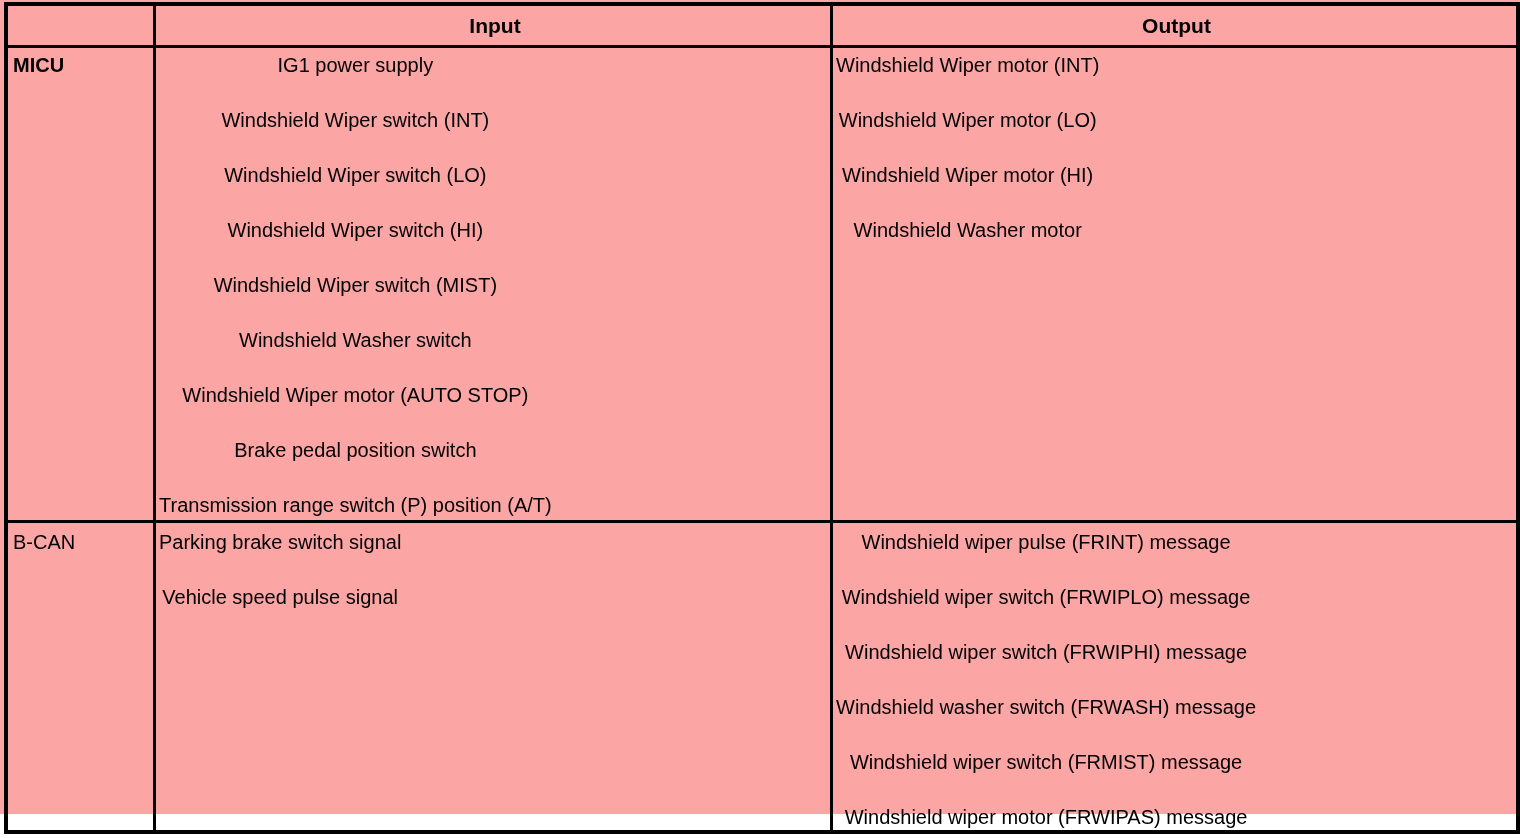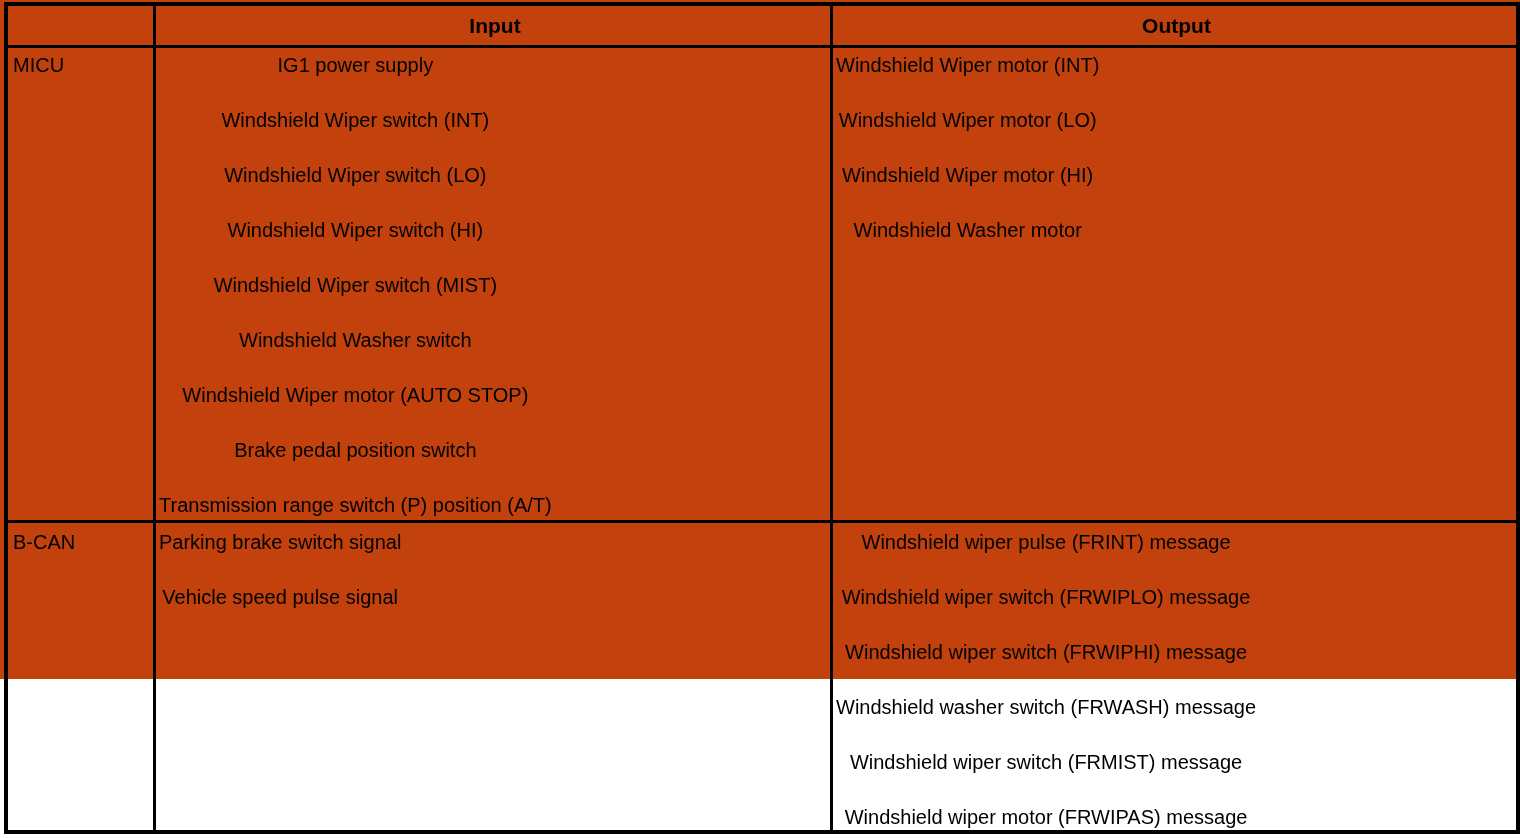--- a/index.html
+++ b/index.html
@@ -11,22 +11,22 @@
     width: 1520px;
     height: 838px;
     font-family: "Liberation Sans", sans-serif;
     color: #000000;
     overflow: hidden;
   }
 
   .sheet {
     position: relative;
     width: 1520px;
-    height: 679px;
-    background: #c2410c;
+    height: 814px;
+    background: #fca5a5;
   }
 
   
   .io-table {
     position: absolute;
     left: 4px;
     top: 2px;
     width: 1504px;
     height: 830px;
     box-sizing: border-box;
@@ -86,21 +86,21 @@
 
   
   .cell {
     position: absolute;
     font-size: 20px;
     line-height: 22px;
     white-space: nowrap;
   }
 
   
-  .r1-label  { left: 9px;   top: 52px; }
+  .r1-label  { left: 9px;   top: 52px; font-weight: bold; }
   .r1-input  { left: 155px; top: 52px; }
   .r1-output { left: 832px; top: 52px; }
 
   
   .r2-label  { left: 9px;   top: 529px; }
   .r2-input  { left: 155px; top: 529px; }
   .r2-output { left: 832px; top: 529px; }
 
   .cell-line {
     height: 55px;

